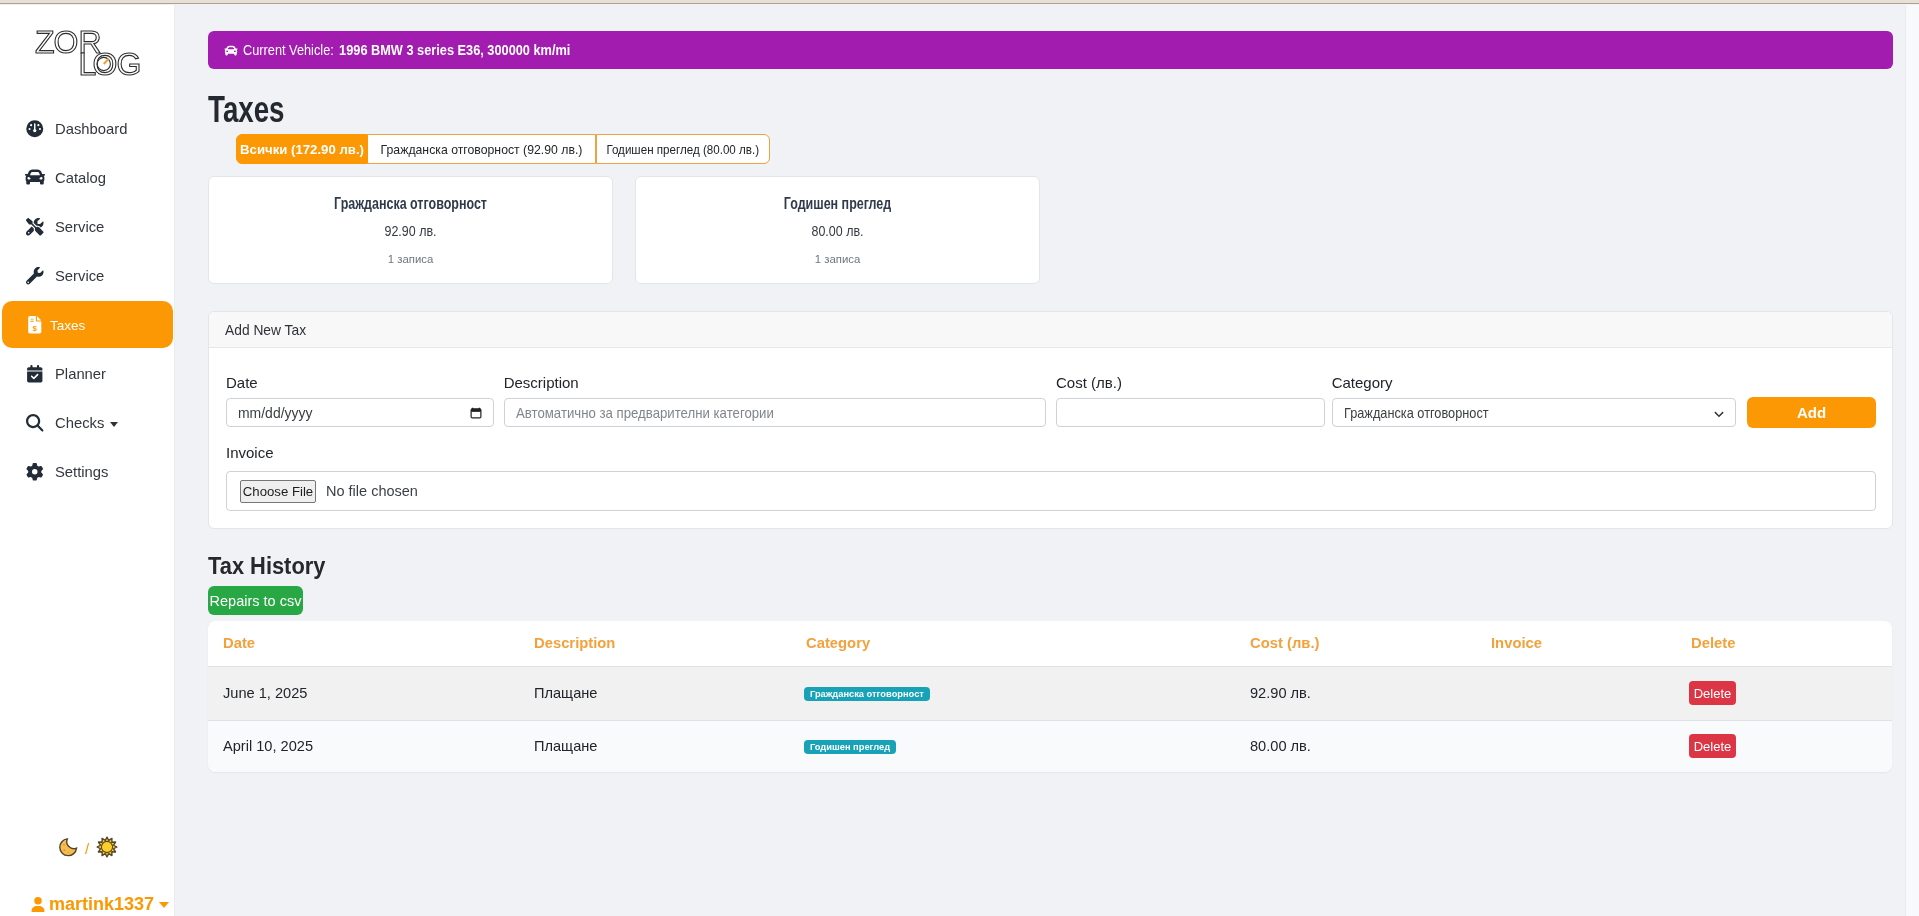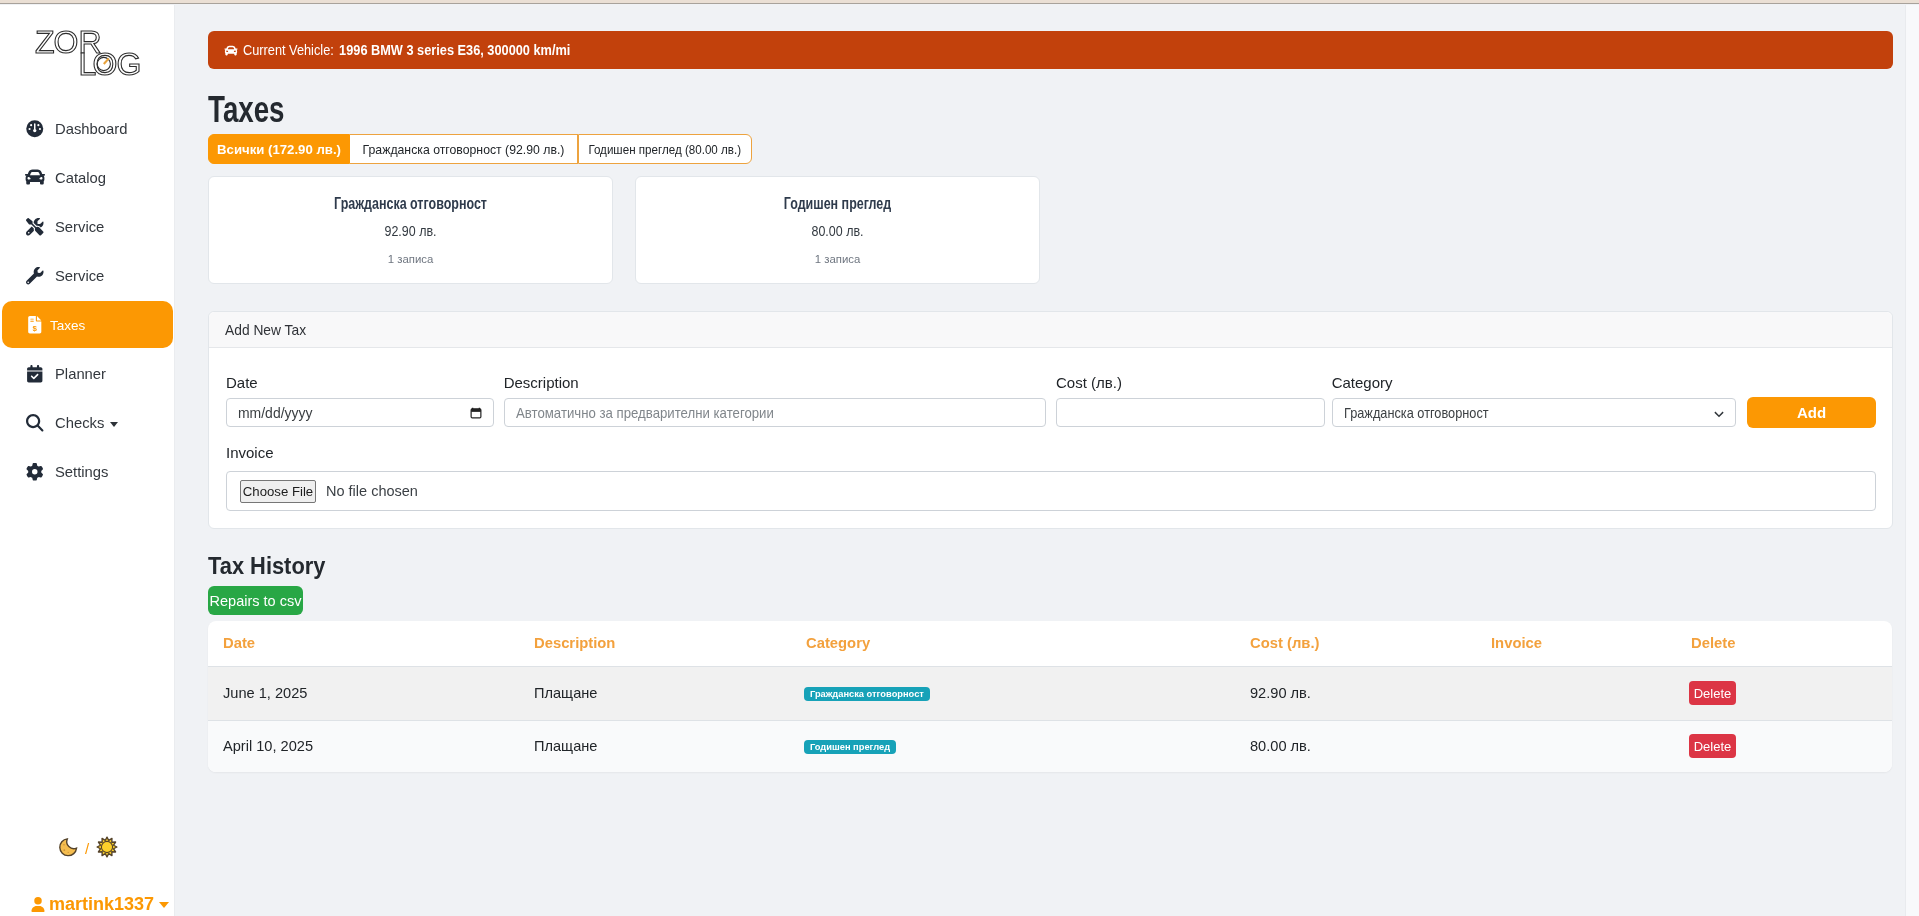--- a/index.html
+++ b/index.html
@@ -24,27 +24,27 @@
 .nav-item.active .lbl { left:48px; top:17px; font-size:13.5px;}
 .nav-item:nth-child(2) svg { width:20px; height:20px; left:25px; top:14px; }
 .caret-s { display:inline-block; margin-left:6px; width:0; height:0; border-left:4px solid transparent; border-right:4px solid transparent; border-top:5px solid #2e3338; vertical-align:middle;}
 #themeRow { position:absolute; left:0; top:831px; width:175px; text-align:center; }
 #userRow { position:absolute; left:31px; top:889px; color:#fc9803; font-size:18px; font-weight:700; display:flex; align-items:center;}
 #userRow svg { width:14px; height:15px; margin-right:4px;}
 #userRow .caret-o { display:inline-block; margin-left:5px; width:0; height:0; border-left:5px solid transparent; border-right:5px solid transparent; border-top:6px solid #fc9803;}
 
 
 #main { position:absolute; left:176px; top:5px; width:1729px; padding:0 12px 0 32px; }
-#banner { margin-top:26px; height:38px; background:#c2410c; border-radius:6px; color:#fff; font-size:14.5px; display:flex; align-items:center; padding-left:16px; }
+#banner { margin-top:26px; height:38px; background:#a21caf; border-radius:6px; color:#fff; font-size:14.5px; display:flex; align-items:center; padding-left:16px; }
 #banner svg { width:14px; height:13px; margin-right:5px; }
 #banner b { margin-left:2px; font-weight:700; }
 h2.page { margin-top:20px; font-size:36px; font-weight:700; color:#24292f; transform:scaleX(.77); transform-origin:0 50%; white-space:nowrap; }
 #tabs { margin-top:3px; display:flex; height:30px; }
 .tab { height:30px; display:flex; align-items:center; justify-content:center; font-size:13.2px; border:1px solid #eda33f; white-space:nowrap; overflow:hidden;}
-.tab.t1 { width:142px; background:#fc9803; color:#fff; font-weight:700; border-radius:6px 0 0 6px; border-color:#fc9803;}
+.tab.t1 { width:132px; background:#fc9803; color:#fff; font-weight:700; border-radius:6px 0 0 6px; border-color:#fc9803;margin-left:28px;}
 .tab.t2 { width:228px; background:#fff; color:#212529; border-left:none; }
 .tab.t3 { width:174px; background:#fff; color:#212529; border-left:1px solid #eda33f; border-radius:0 6px 6px 0;}
 #alert { margin-top:19px; height:39px; background:#d5ecef; border:1px solid #c3e2e8; border-radius:6px; display:flex; align-items:center; padding-left:17px; font-size:14.6px; color:#3a4448;}
 #alert b { color:#15606e; margin-right:6px; }
 #cards { margin-top:12px; display:flex; gap:22px; }
 .scard { width:405px; height:108px; background:#fff; border:1px solid #e2e6ea; border-radius:6px; text-align:center; padding-top:18px;}
 .scard .t { font-size:16px; font-weight:700; color:#2f3b4c; transform:scaleX(.78); white-space:nowrap;}
 .scard .v { font-size:15px; color:#333a41; margin-top:9px; transform:scaleX(.83); white-space:nowrap;}
 .scard .n { font-size:11.4px; color:#6f7680; margin-top:14px;}
 

